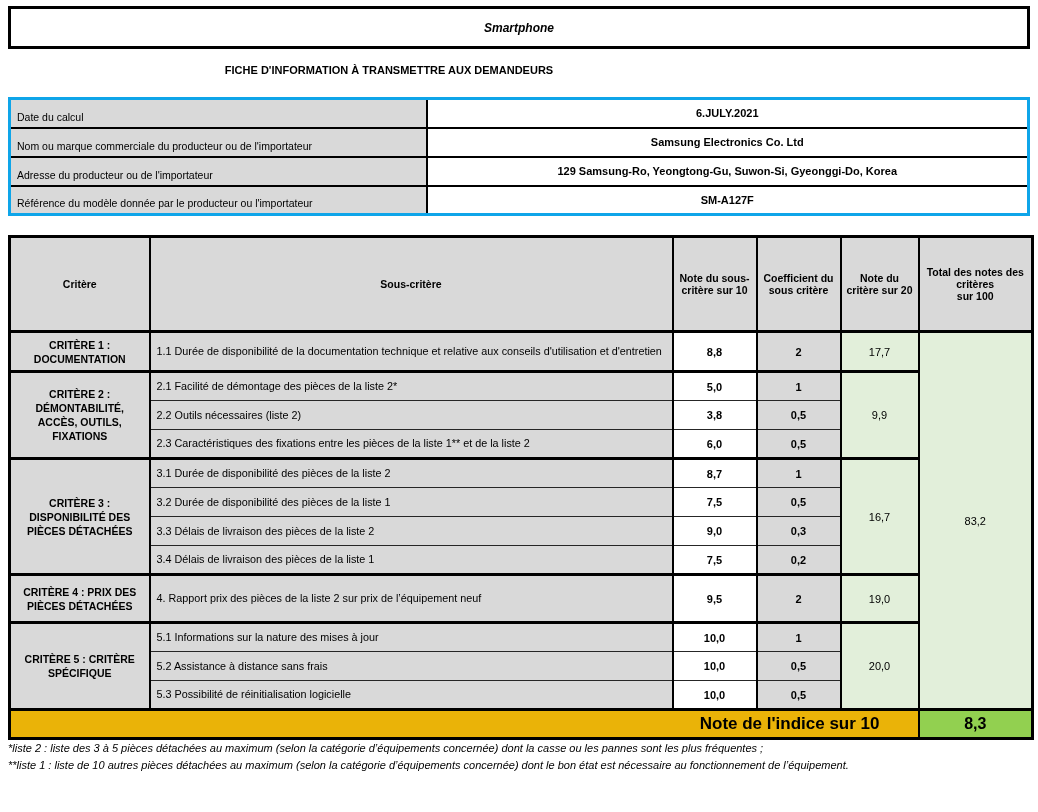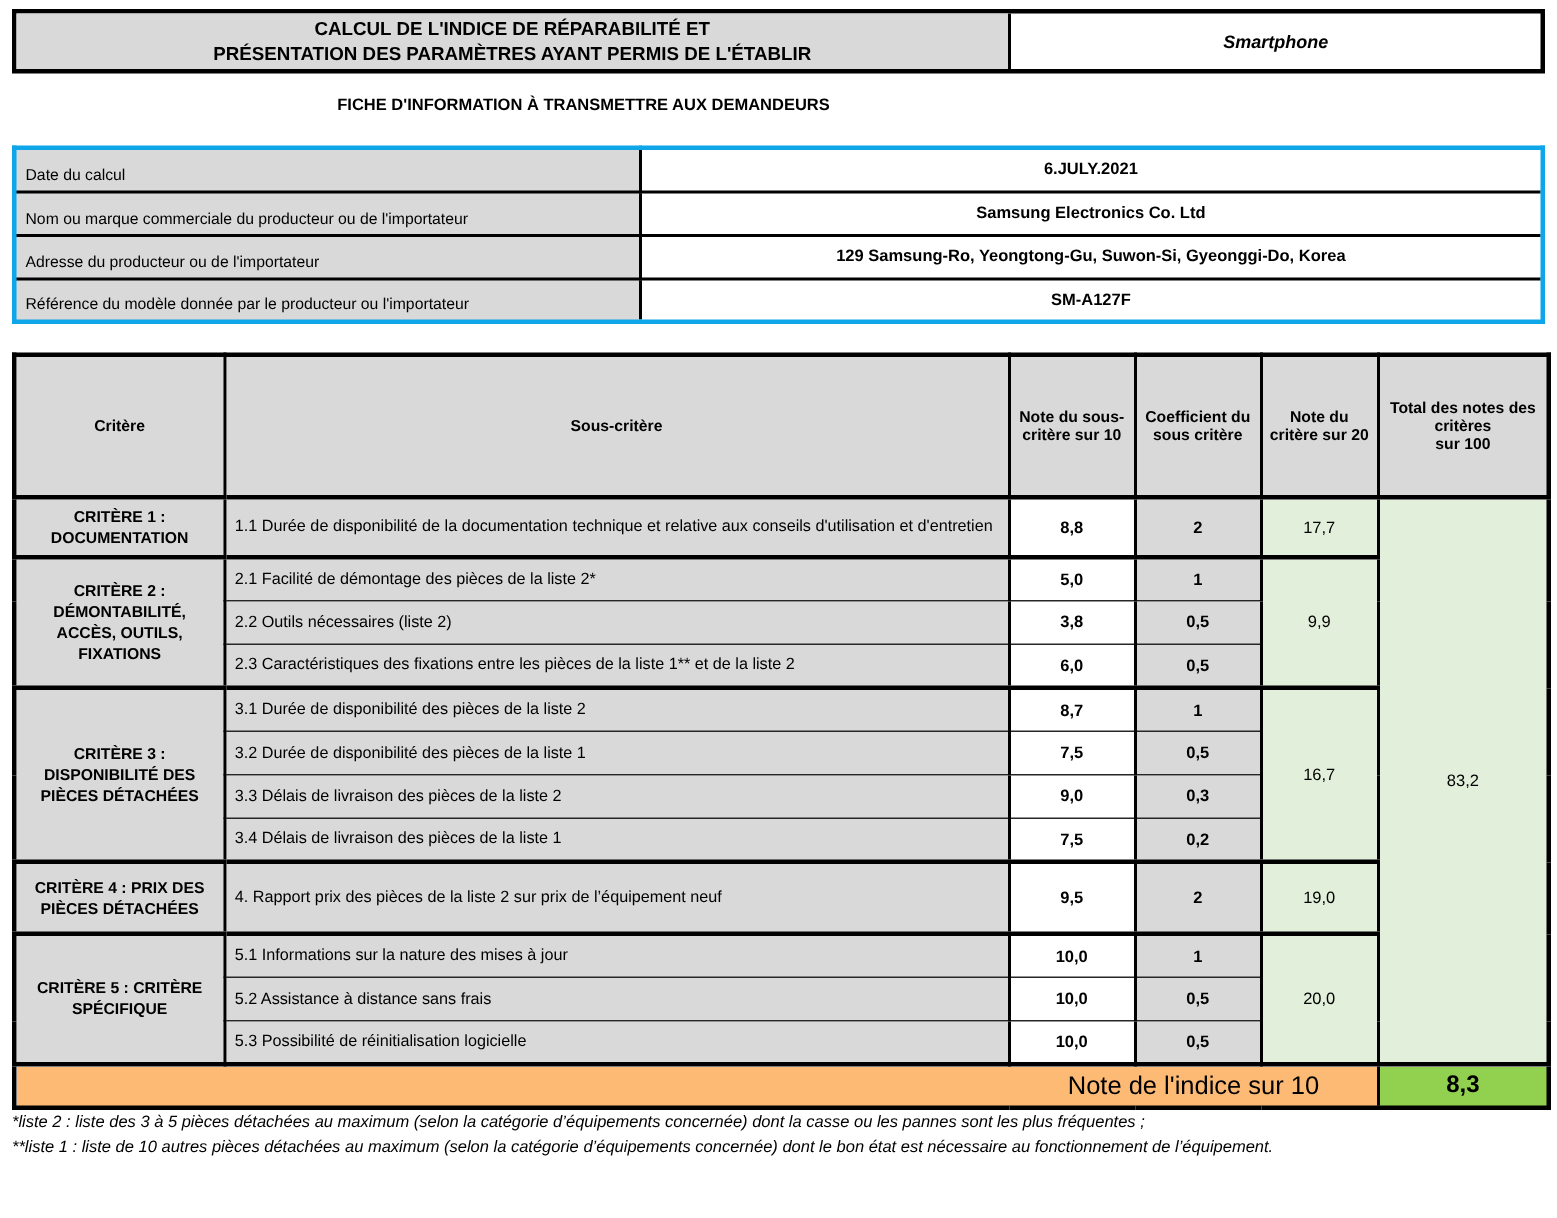--- a/index.html
+++ b/index.html
@@ -96,43 +96,39 @@
     background: #d9d9d9;
     font-size: 10.8px; line-height: 13px;
     text-align: left; padding: 2px 6px;
   }
   td.note10 { background: #ffffff; font-weight: bold; font-size: 11px; text-align: center; }
   td.coeff  { background: #d9d9d9; font-weight: bold; font-size: 11px; text-align: center; }
   td.note20 { background: #e2efda; font-weight: normal; font-size: 11px; text-align: center; }
   td.total  { background: #e2efda; font-weight: normal; font-size: 11px; text-align: center; }
   tr.index-row { height: 36px; }
   td.idx-label {
-    background: #fdba74;
-    text-align: right; font-weight: normal; font-size: 17px;
+    background: #eab308;
+    text-align: right; font-weight: bold; font-size: 17px;
     padding-right: 38px;
   }
   td.idx-value {
     background: #92d050;
     text-align: center; font-weight: bold; font-size: 16px;
   }
 
   
   .footnotes { margin-top: 2px; font-style: italic; font-size: 11px; }
   .footnote + .footnote { margin-top: 5px; }
 </style>
 </head>
 <body>
 
 <div class="page">
 
   <div class="title-bar">
-    <div class="title-main">
-      <div>CALCUL DE L'INDICE DE RÉPARABILITÉ ET</div>
-      <div>PRÉSENTATION DES PARAMÈTRES AYANT PERMIS DE L'ÉTABLIR</div>
-    </div>
     <div class="title-category">Smartphone</div>
   </div>
 
   <div class="subtitle">
     <div class="subtitle-line1">FICHE D'INFORMATION À TRANSMETTRE AUX DEMANDEURS</div>
   </div>
 
   <table class="info">
     <tbody>
       <tr>

